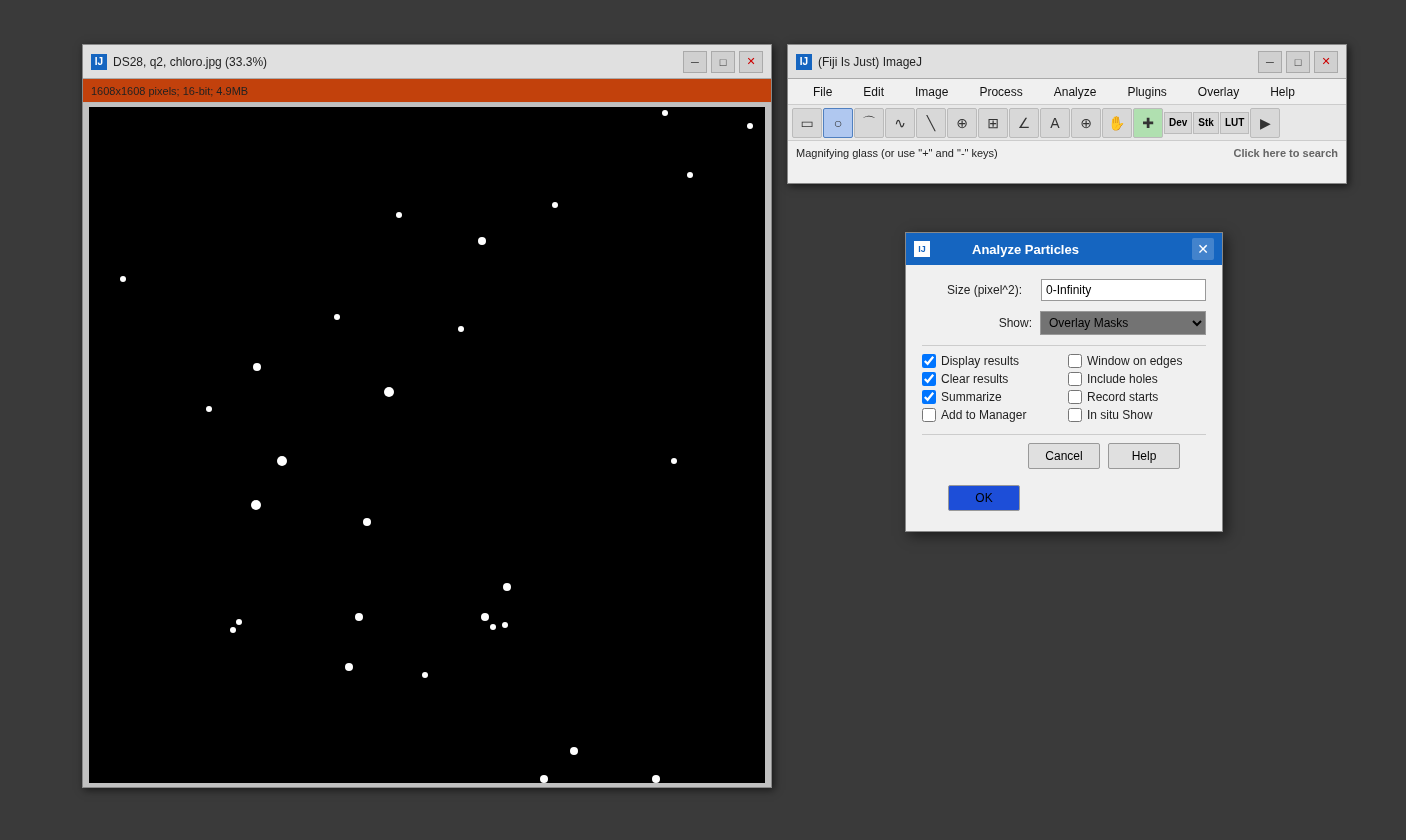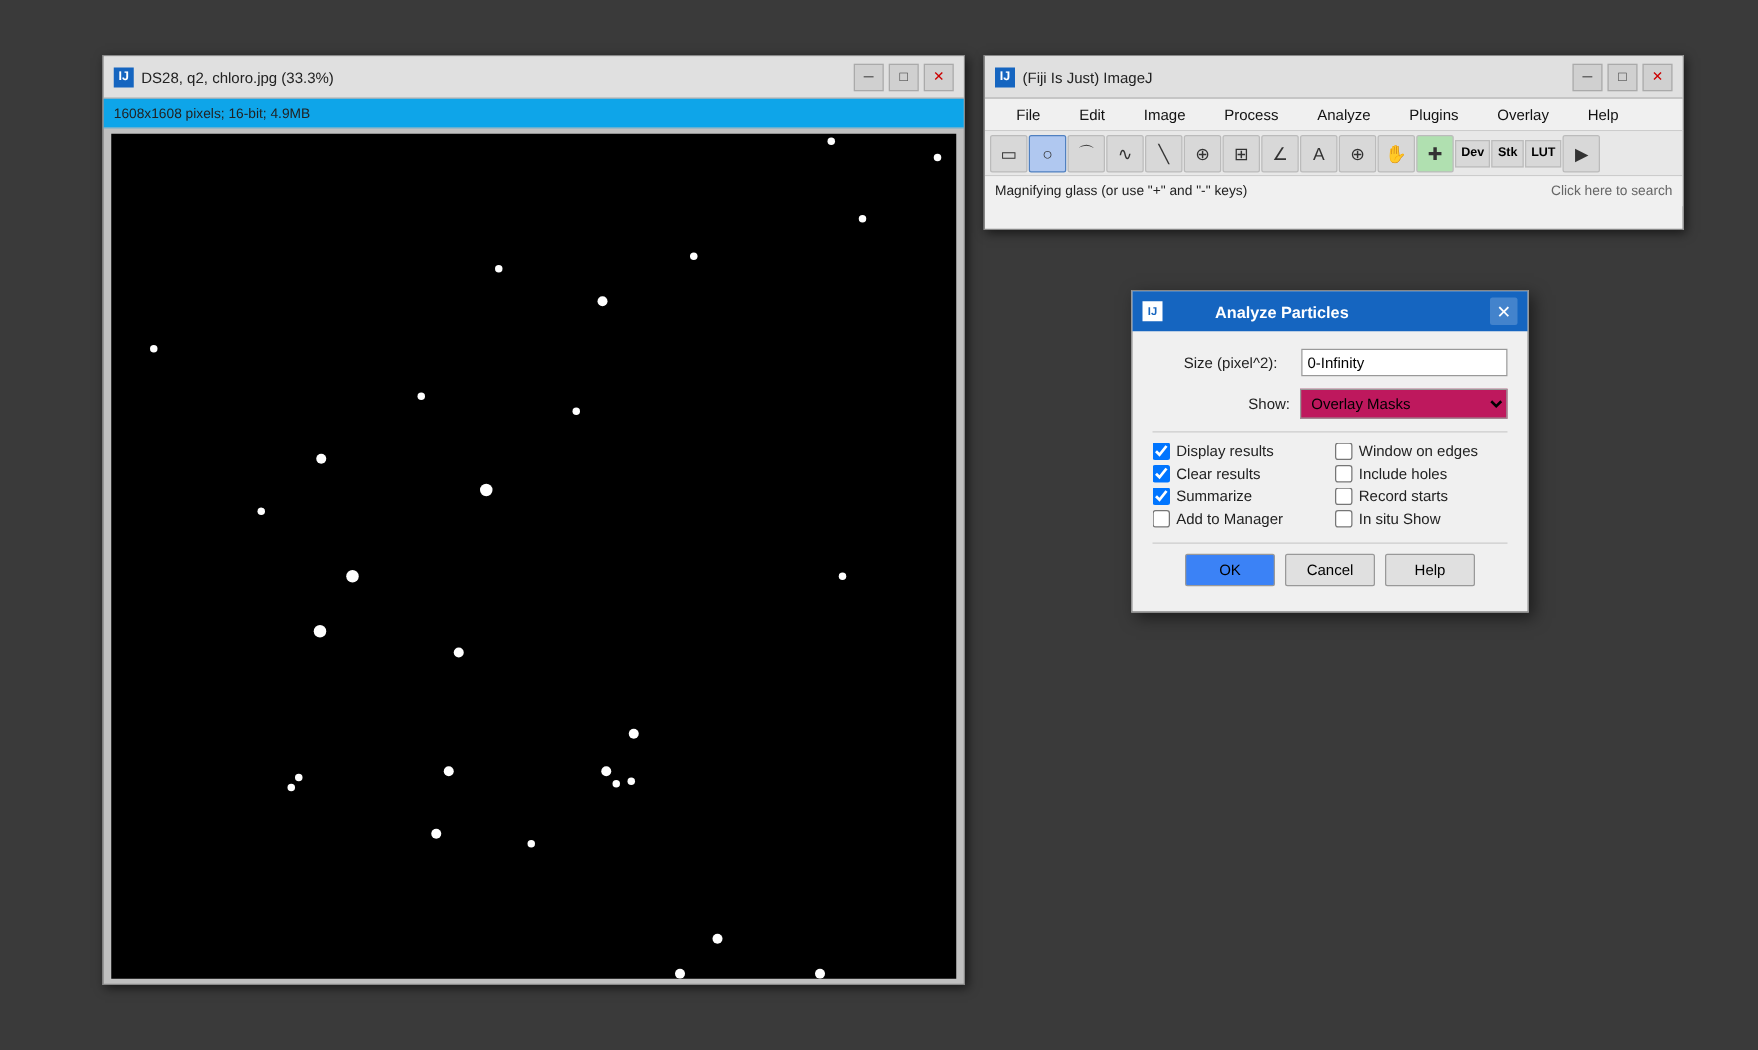--- a/index.html
+++ b/index.html
@@ -53,21 +53,21 @@
       border: 1px solid #aaa;
       display: flex; align-items: center; justify-content: center;
       font-size: 11px;
       cursor: pointer;
       color: #333;
     }
     .titlebar-btn.close { color: #cc0000; }
 
     .img-info-bar {
       height: 24px;
-      background: #0ea5e9;
+      background: #c2410c;
       border-bottom: 1px solid #bbb;
       display: flex;
       align-items: center;
       padding: 0 8px;
       font-size: 11px;
       color: #222;
     }
 
     .img-canvas {
       width: 676px;
@@ -165,21 +165,21 @@
       height: 24px;
       background: #f0f0f0;
       display: flex;
       align-items: center;
       padding: 0 8px;
       font-size: 11px;
       color: #222;
       gap: 8px;
     }
     .status-left { flex: 1; }
-    .status-right { color: #666; }
+    .status-right { color: #666; font-weight: bold; }
 
     
     .dialog {
       position: absolute;
       left: 905px;
       top: 232px;
       width: 318px;
       background: #f0f0f0;
       border: 1px solid #888;
       box-shadow: 4px 4px 12px rgba(0,0,0,0.5);
@@ -248,21 +248,21 @@
     .show-label {
       width: 110px;
       text-align: right;
       font-size: 12px;
       color: #222;
     }
     .show-select {
       flex: 1;
       height: 24px;
       border: 1px solid #999;
-      background: #be185d;
+      background: #737373;
       padding: 1px 4px;
       font-size: 12px;
       font-family: inherit;
     }
     .options-grid {
       display: grid;
       grid-template-columns: 1fr 1fr;
       gap: 4px 8px;
       margin: 8px 0 12px;
     }
@@ -287,21 +287,21 @@
     .dlg-btn {
       width: 72px;
       height: 26px;
       background: #e0e0e0;
       border: 1px solid #999;
       font-size: 12px;
       cursor: pointer;
       border-radius: 2px;
       font-family: inherit;
     }
-    .dlg-btn.primary { background: #3b82f6; }
+    .dlg-btn.primary { background: #1d4ed8; margin-top: 42px; }
 
     .divider { height: 1px; background: #ccc; margin: 4px 0; }
   </style>
 </head>
 <body>
 
 <div class="img-window">
   <div class="window-titlebar">
     <div class="titlebar-icon">
       <span>IJ</span>

